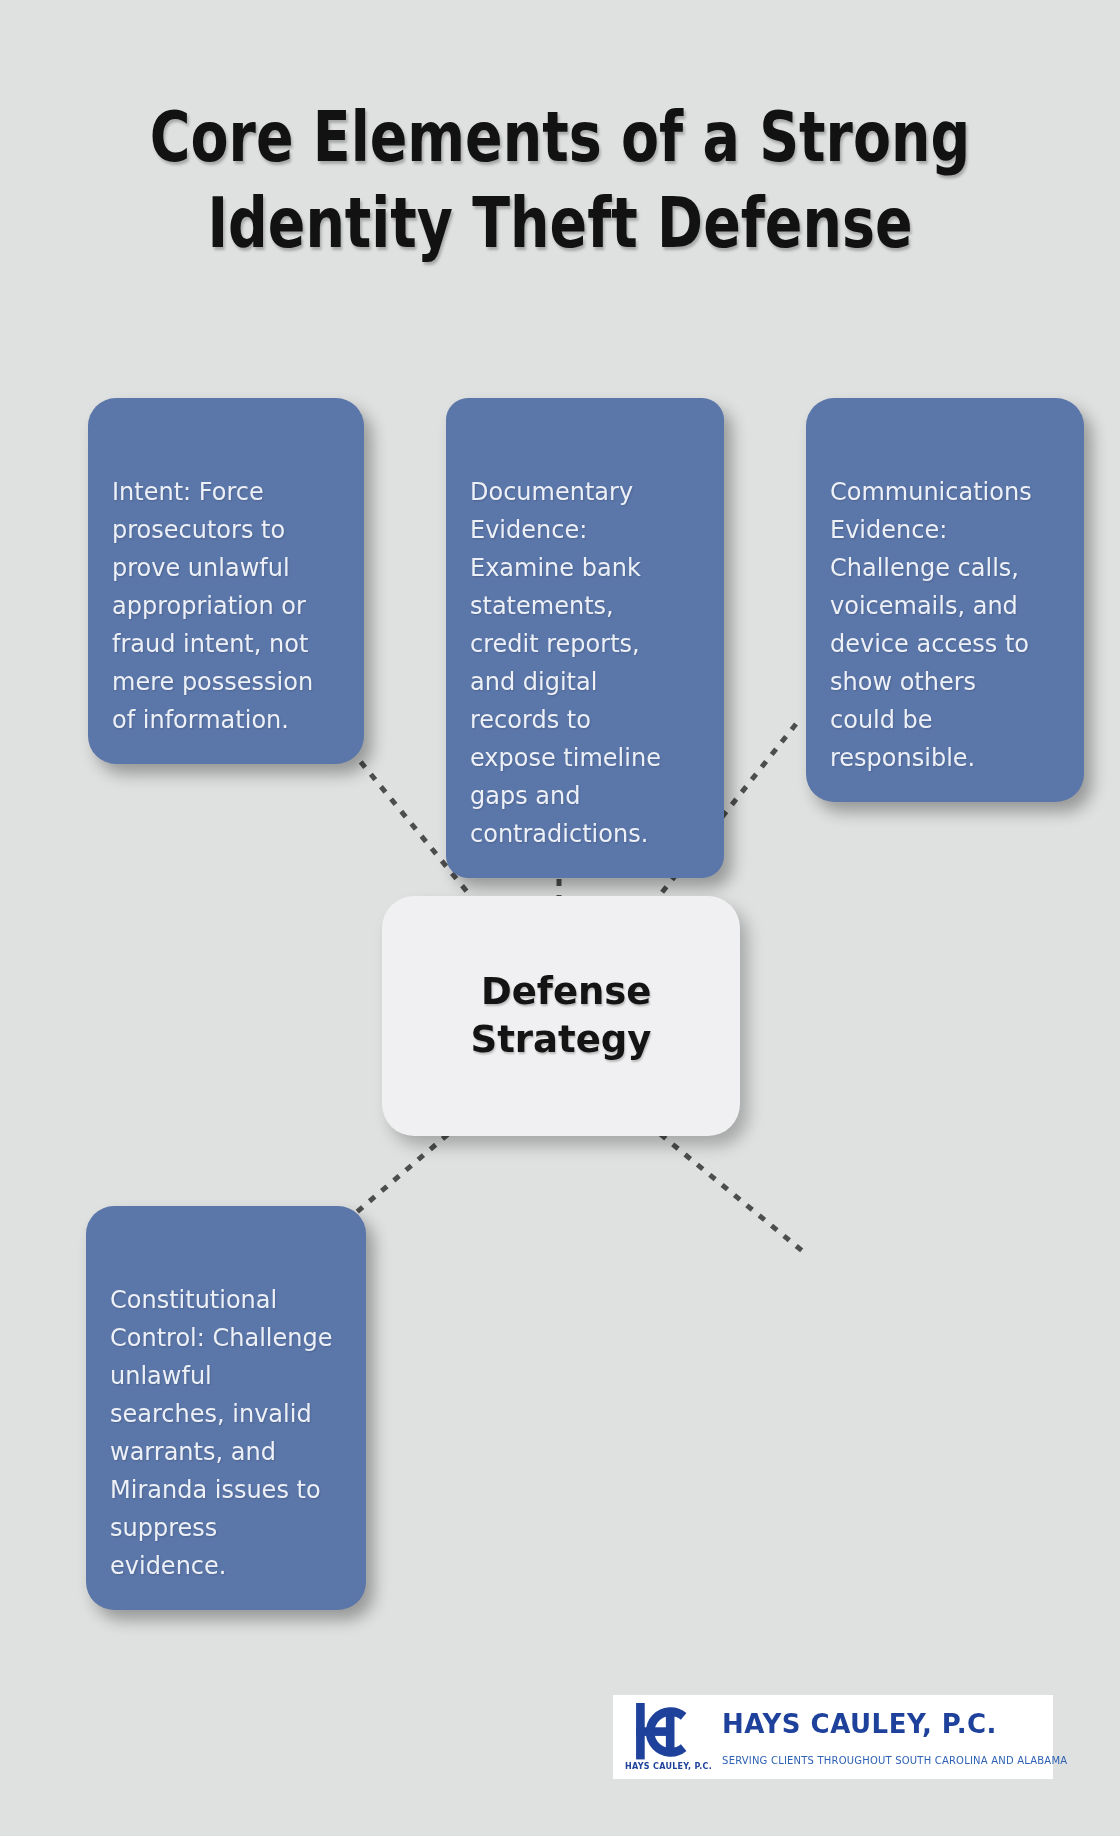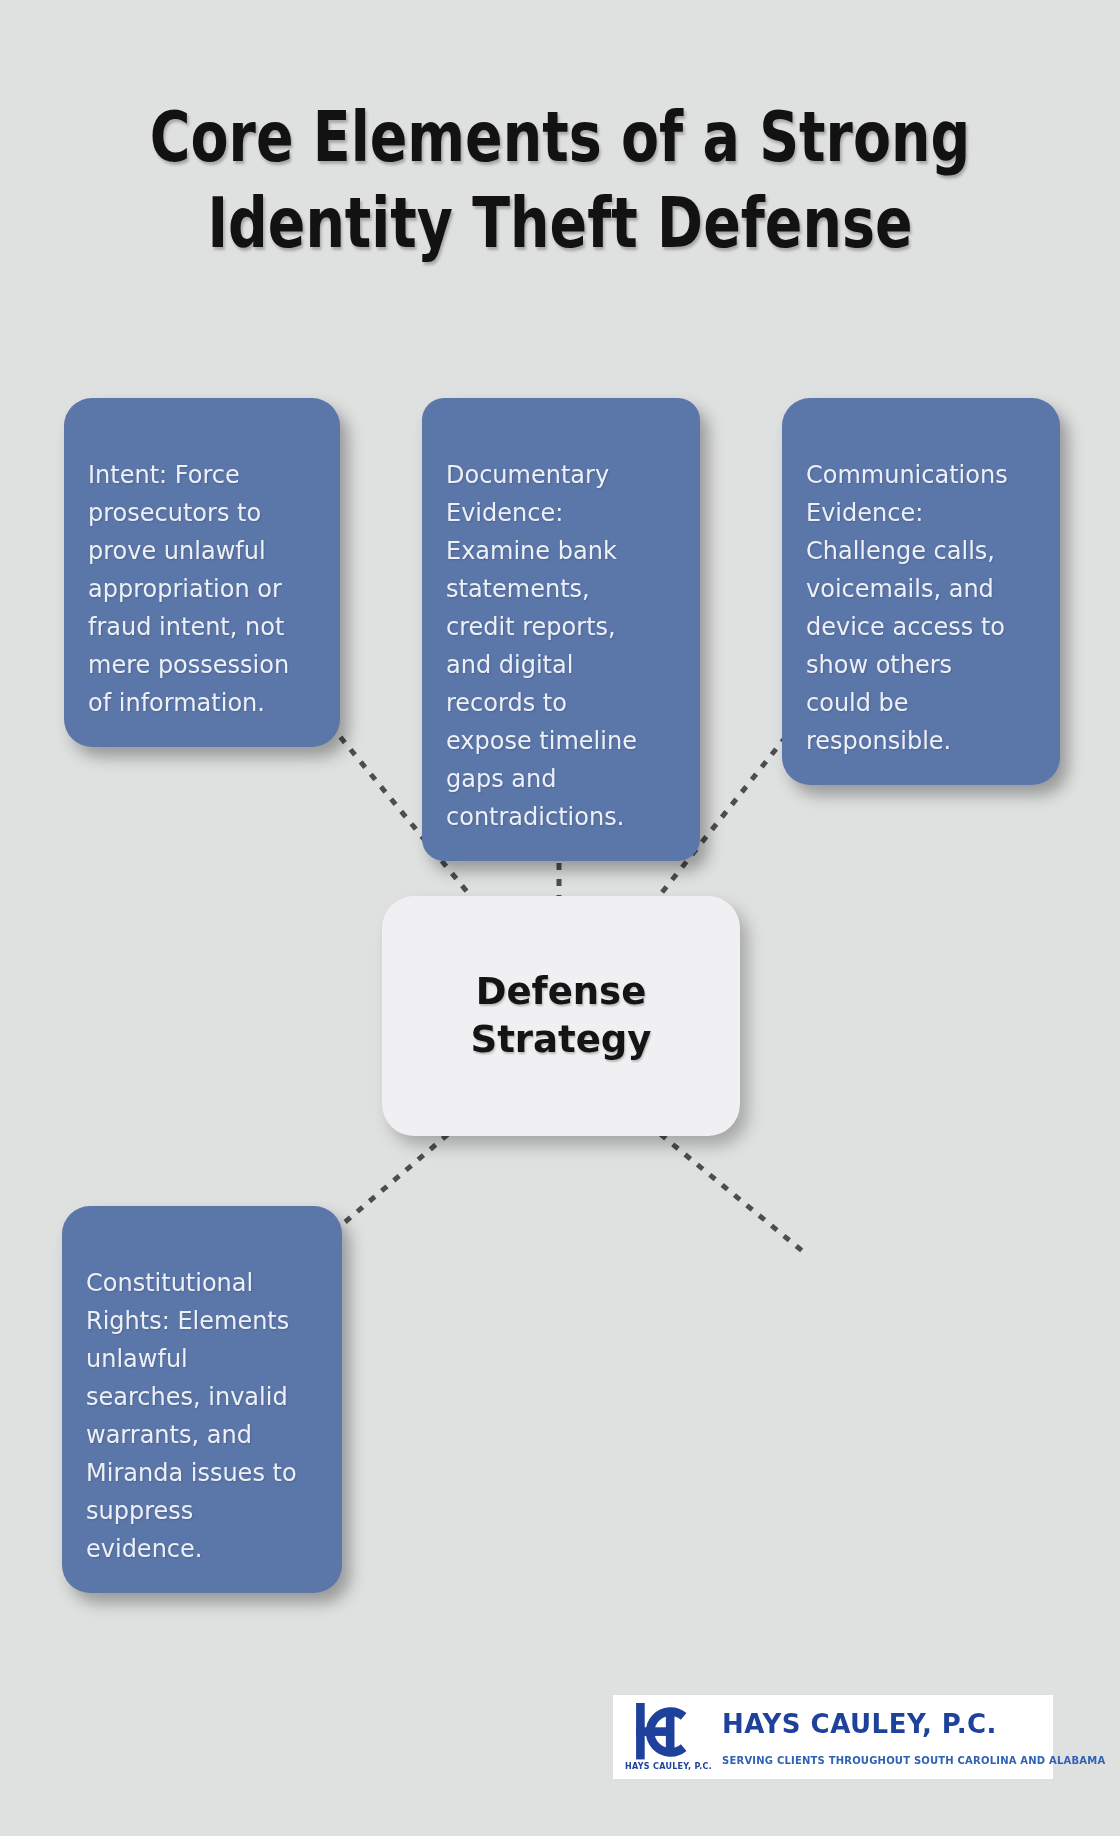--- a/index.html
+++ b/index.html
@@ -23,42 +23,43 @@
 
   .connectors{position:absolute;left:0;top:0;z-index:1;}
 
   .node{
     position:absolute;z-index:2;
     background:#5b76a9;
     border-radius:28px;
     box-shadow:8px 10px 16px rgba(0,0,0,0.32);
     color:#edf1f7;
     font-size:24px;line-height:38px;
-    padding:20px 22px 25px 24px;
+    padding:37px 22px 25px 24px;
     white-space:pre-line;
     text-shadow:1px 1px 2px rgba(0,0,0,0.15);
     box-sizing:border-box;
+    margin-left:24px;
   }
   .node-intent{left:64px;top:398px;width:276px;}
   .node-documentary{left:422px;top:398px;width:278px;border-radius:22px;}
   .node-communications{left:782px;top:398px;width:278px;}
   .node-constitutional{left:62px;top:1206px;width:280px;}
   .node-early{left:785px;top:1208px;width:278px;}
 
   .center-node{
     position:absolute;z-index:3;
     left:382px;top:896px;width:358px;height:240px;
     background:#f0f0f2;
     border-radius:32px;
     box-shadow:8px 10px 16px rgba(0,0,0,0.25);
     display:flex;align-items:center;justify-content:center;
   }
   .center-label{
     font-size:37px;line-height:1.3;font-weight:bold;color:#141414;
-    text-align:center;white-space:pre-line;
+    text-align:right;white-space:pre-line;
     text-shadow:1px 2px 2px rgba(0,0,0,0.22);
   }
 
   .logo-card{
     position:absolute;z-index:2;
     left:613px;top:1695px;width:440px;height:84px;
     background:#ffffff;
     display:flex;align-items:center;
     padding:0 10px 0 12px;box-sizing:border-box;gap:10px;
   }
@@ -66,21 +67,21 @@
   .monogram-caption{
     font-size:8px;font-weight:bold;color:#1e419b;
     letter-spacing:0.3px;white-space:nowrap;margin-top:1px;
   }
   .firm{display:flex;flex-direction:column;justify-content:center;min-width:0;}
   .firm-name{
     font-size:26px;font-weight:bold;color:#1e419b;
     letter-spacing:0.5px;white-space:nowrap;
   }
   .firm-tagline{
-    font-size:10px;font-weight:bold;color:#2f62b5;
+    font-size:10px;font-weight:normal;color:#2f62b5;
     letter-spacing:0.2px;white-space:nowrap;margin-top:16px;
   }
 </style>
 </head>
 <body>
 
 <div class="canvas">
 
   <h1 class="title">Core Elements of a Strong
 Identity Theft Defense</h1>
@@ -124,21 +125,21 @@
 Challenge calls,
 voicemails, and
 device access to
 show others
 could be
 responsible.</span>
   </div>
 
   <div class="node node-constitutional">
     <span>Constitutional
-Rights: Elements
+Control: Challenge
 unlawful
 searches, invalid
 warrants, and
 Miranda issues to
 suppress
 evidence.</span>
   </div>
 
 
   <div class="center-node">

